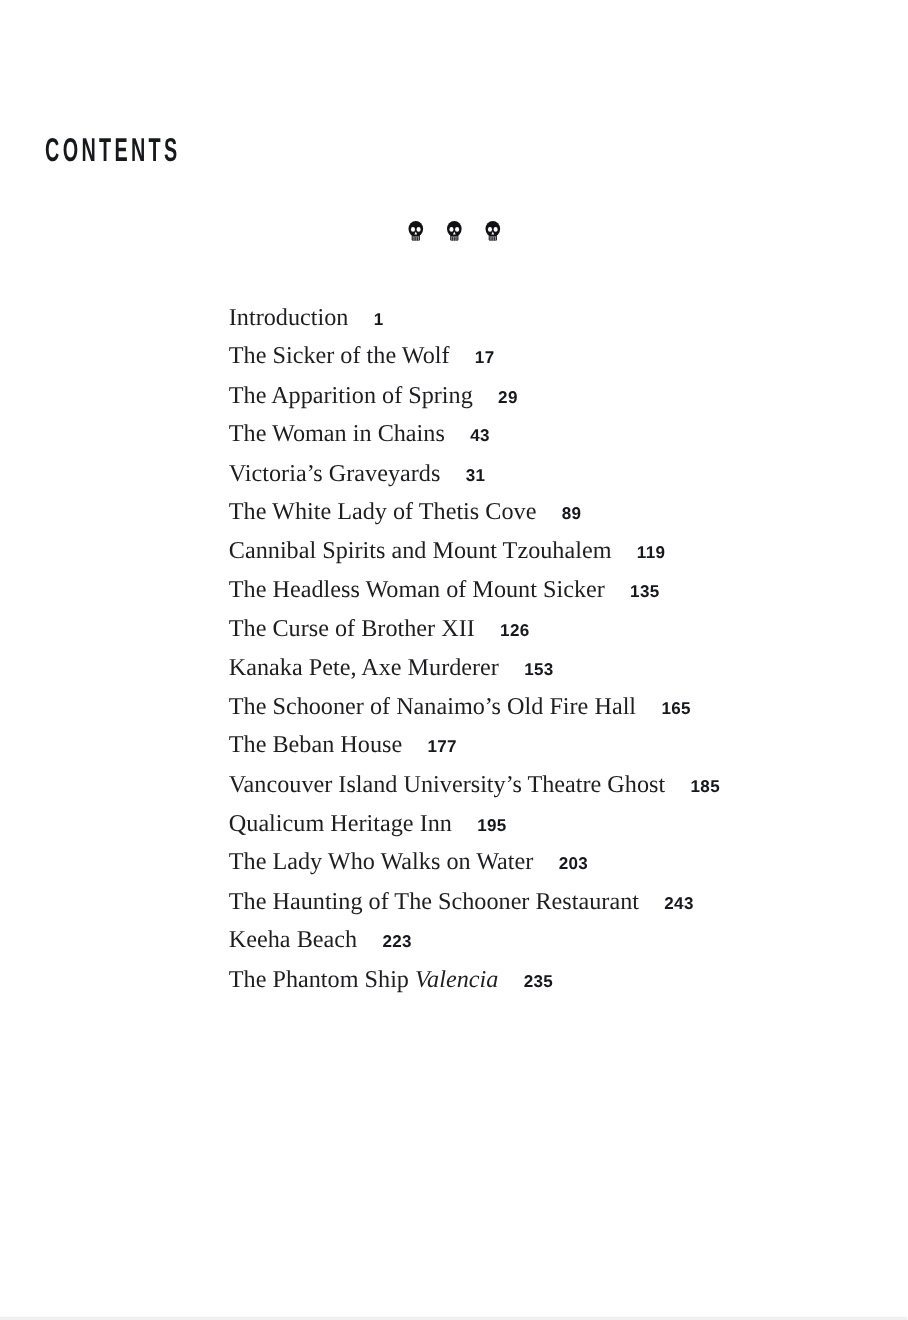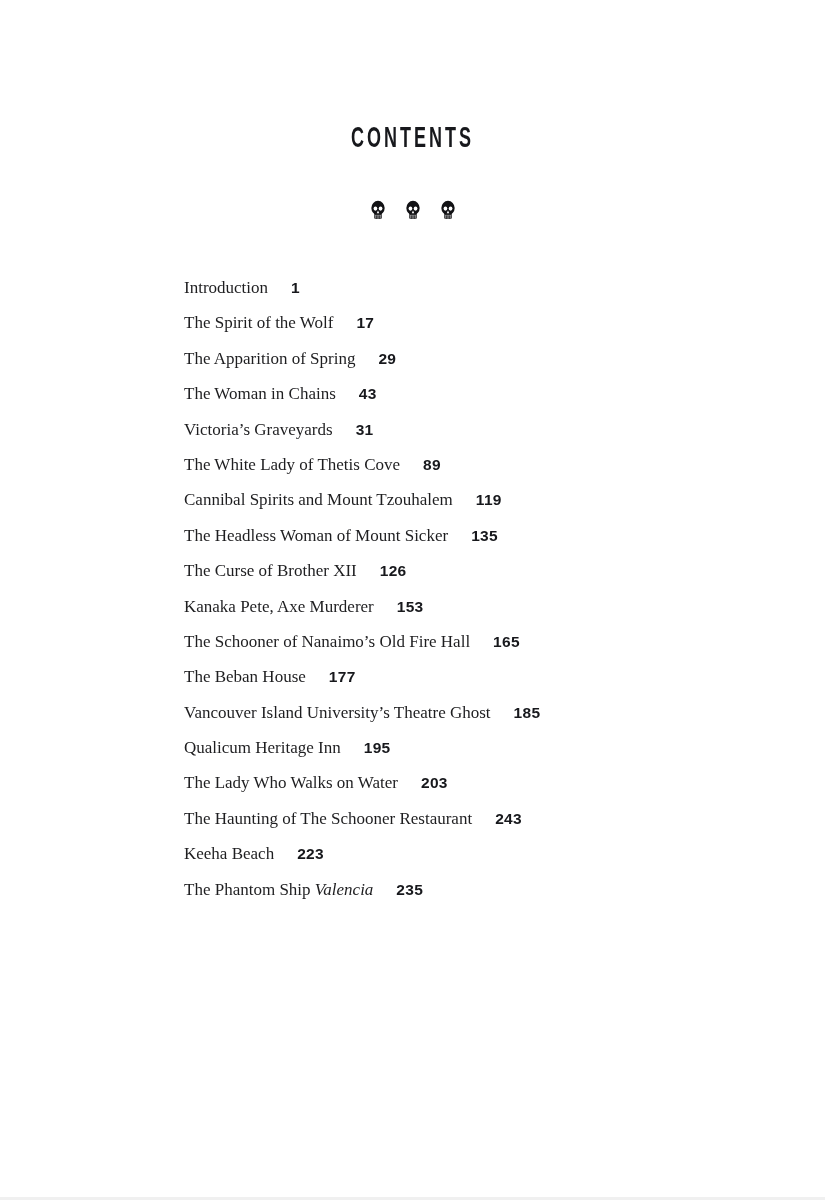--- a/index.html
+++ b/index.html
@@ -19,21 +19,21 @@
     position:absolute;
     inset:0;
     background:var(--background);
   }
   
   .title-wrap{
     position:absolute;
     top:122px;
     left:0;
     width:100%;
-    text-align:center;
+    text-align:left;
     line-height:30px;
   }
   .title-inner{
     display:inline-block;
     font-family:"Liberation Sans", sans-serif;
     font-weight:bold;
     font-size:30px;
     letter-spacing:5px;
     color:var(--title);
     transform:scaleX(0.60);
@@ -60,22 +60,23 @@
     left:184px;
     list-style:none;
     line-height:35.4px;
   }
   .toc li{
     white-space:nowrap;
     height:35.4px;
   }
   .chapter-title{
     font-family:"Liberation Serif", serif;
-    font-size:17px;
+    font-size:22px;
     color:var(--text);
+    margin-left:24px;
   }
   .chapter-title .it{
     font-style:italic;
     font-family:"Liberation Serif", serif;
   }
   .page-num{
     font-family:"Liberation Sans", sans-serif;
     font-weight:bold;
     font-size:15.5px;
     letter-spacing:0.3px;
@@ -145,21 +146,21 @@
           <line x1="13.5" y1="28" x2="13.5" y2="35"></line>
           <line x1="16.5" y1="28" x2="16.5" y2="35"></line>
           <line x1="19.5" y1="28" x2="19.5" y2="34.5"></line>
         </g>
       </svg>
     </span>
   </div>
 
   <ol class="toc">
     <li><span class="chapter-title"><span>Introduction</span><em class="it"></em></span><span class="page-num">1</span></li>
-    <li><span class="chapter-title"><span>The Spirit of the Wolf</span><em class="it"></em></span><span class="page-num">17</span></li>
+    <li><span class="chapter-title"><span>The Sicker of the Wolf</span><em class="it"></em></span><span class="page-num">17</span></li>
     <li><span class="chapter-title"><span>The Apparition of Spring</span><em class="it"></em></span><span class="page-num">29</span></li>
     <li><span class="chapter-title"><span>The Woman in Chains</span><em class="it"></em></span><span class="page-num">43</span></li>
     <li><span class="chapter-title"><span>Victoria’s Graveyards</span><em class="it"></em></span><span class="page-num">31</span></li>
     <li><span class="chapter-title"><span>The White Lady of Thetis Cove</span><em class="it"></em></span><span class="page-num">89</span></li>
     <li><span class="chapter-title"><span>Cannibal Spirits and Mount Tzouhalem</span><em class="it"></em></span><span class="page-num">119</span></li>
     <li><span class="chapter-title"><span>The Headless Woman of Mount Sicker</span><em class="it"></em></span><span class="page-num">135</span></li>
     <li><span class="chapter-title"><span>The Curse of Brother XII</span><em class="it"></em></span><span class="page-num">126</span></li>
     <li><span class="chapter-title"><span>Kanaka Pete, Axe Murderer</span><em class="it"></em></span><span class="page-num">153</span></li>
     <li><span class="chapter-title"><span>The Schooner of Nanaimo’s Old Fire Hall</span><em class="it"></em></span><span class="page-num">165</span></li>
     <li><span class="chapter-title"><span>The Beban House</span><em class="it"></em></span><span class="page-num">177</span></li>

